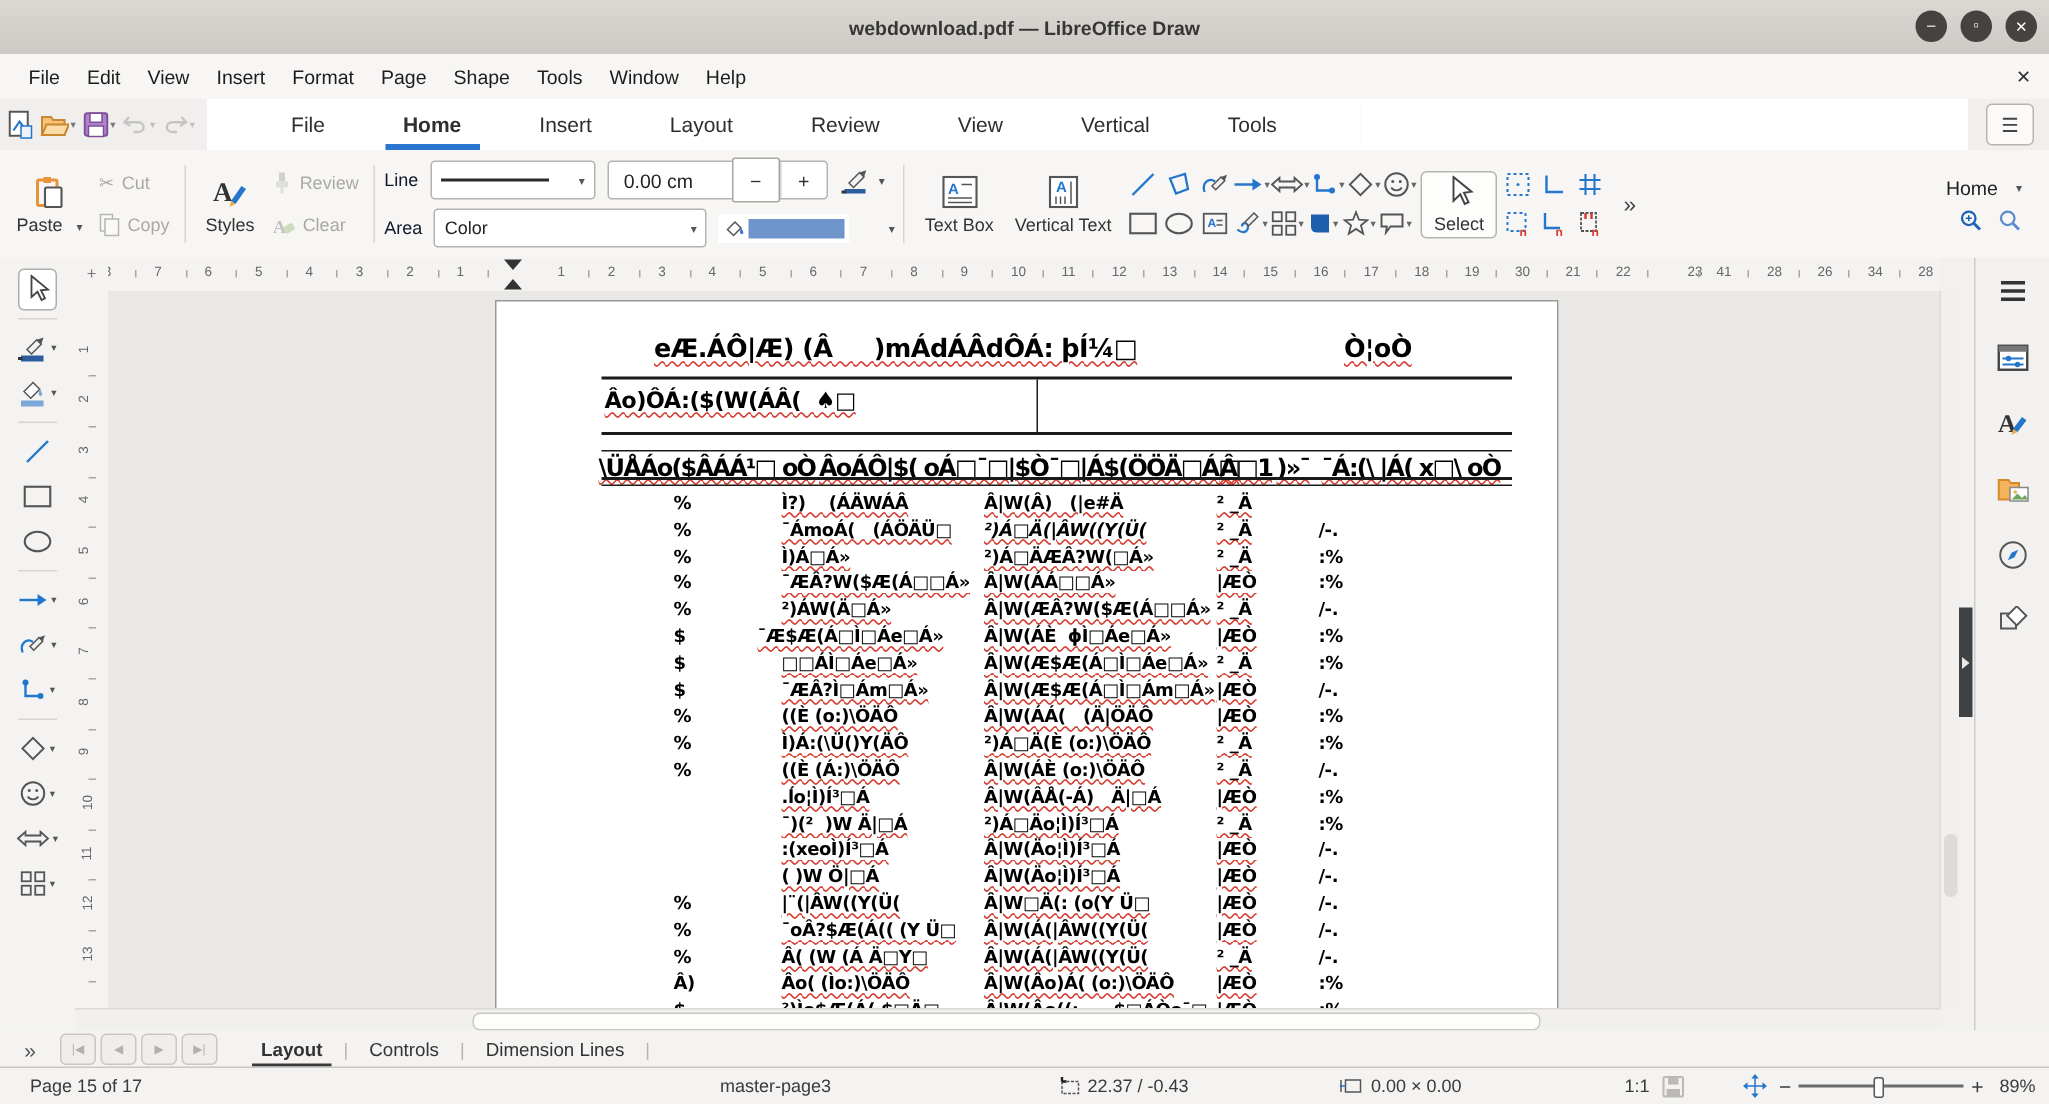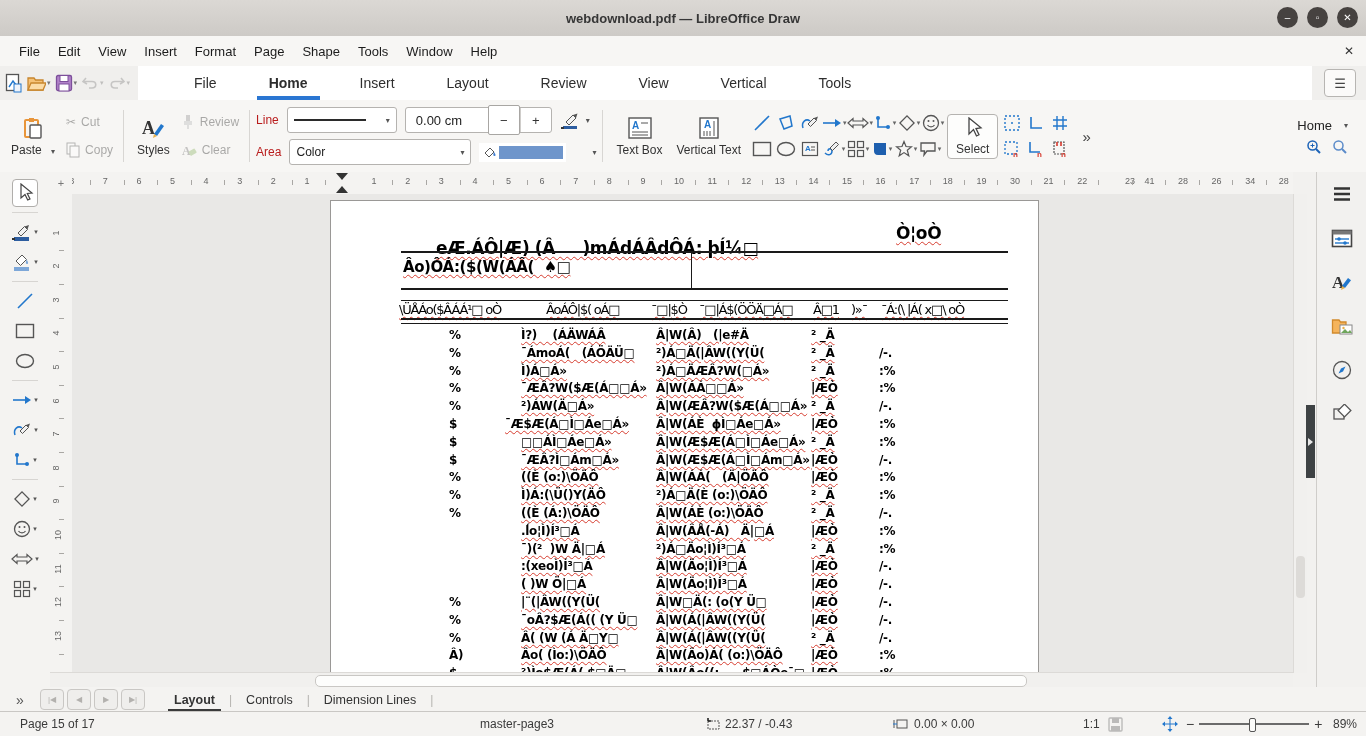--- a/index.html
+++ b/index.html
@@ -36,21 +36,21 @@
     background:#fbfaf9;display:flex;align-items:center;justify-content:center;color:#444;font-size:13px;}
   
   .toolbar{position:absolute;top:100px;left:0;right:0;height:72px;background:#f7f6f4;
     border-bottom:1px solid #d6d4d1;display:flex;align-items:center;padding:0 4px;}
   .tdiv{width:1px;height:52px;background:#d8d6d3;margin:0 6px;}
   .tbig{display:flex;flex-direction:column;align-items:center;justify-content:center;gap:3px;
     padding:2px 7px;font-size:12px;color:#333;}
   .tcol{display:flex;flex-direction:column;justify-content:center;gap:2px;}
   .tsm{display:flex;align-items:center;gap:5px;font-size:12px;color:#333;height:26px;padding:0 4px;}
   .grayed{opacity:.4;}
-  .lbl{font-size:12px;color:#b91c1c;}
+  .lbl{font-size:12px;color:#0f172a;}
   .combo{background:#fff;border:1px solid #b5b3b0;border-radius:3px;height:24px;display:flex;
     align-items:center;padding:0 6px;font-size:12px;color:#222;justify-content:space-between;}
   .chev{font-size:8px;color:#555;margin-left:6px;}
   .spin{background:#fff;border:1px solid #b5b3b0;border-radius:3px;height:24px;display:flex;align-items:center;}
   .spin .val{padding:0 10px;font-size:13px;color:#222;min-width:62px;}
   .spinbtn{width:30px;height:24px;display:flex;align-items:center;justify-content:center;
     font-size:13px;color:#333;border-left:1px solid #cfcdca;}
   .spinbtn.raised{background:#fff;border:1px solid #a8a6a3;border-radius:2px;height:28px;margin:-2px 0;}
   .cellgrid{display:flex;flex-direction:column;gap:2px;margin:0 2px;}
   .cellrow{display:flex;align-items:center;}
@@ -78,21 +78,21 @@
   .rnum{position:absolute;font-size:9px;color:#666;}
   .rtick{position:absolute;background:#a9a7a4;}
   .rcursor{position:absolute;width:0;height:0;border-left:6px solid transparent;border-right:6px solid transparent;}
   .canvas{position:absolute;left:72px;top:22px;width:1221px;bottom:14px;overflow:hidden;background:#e9e8e6;}
   .page{position:absolute;left:258px;top:6px;width:707px;height:900px;background:#fff;
     border:1px solid #9a9896;font-family:"DejaVu Sans",sans-serif;color:#000;}
   .sq{text-decoration-line:underline;text-decoration-style:wavy;text-decoration-color:#d63c2f;
       text-decoration-thickness:1px;text-underline-offset:2px;}
   .ptitle{position:absolute;font-weight:bold;font-size:17px;letter-spacing:-0.4px;white-space:pre;}
   .pline{position:absolute;background:#1a1a1a;}
-  .phead{position:absolute;font-weight:normal;font-size:13px;letter-spacing:-1.2px;white-space:pre;}
+  .phead{position:absolute;font-weight:bold;font-size:16px;letter-spacing:-1.2px;white-space:pre;}
   .trow{position:absolute;left:0;width:100%;height:18px;font-weight:bold;font-size:12px;letter-spacing:-0.3px;}
   .trow span{position:absolute;white-space:pre;}
   .hscroll{position:absolute;left:50px;bottom:0;width:1243px;height:14px;background:#f1f0ee;
     border-top:1px solid #dcdad7;}
   .hthumb{position:absolute;left:265px;top:2px;width:710px;height:10px;background:#fdfdfc;
     border:1px solid #c9c7c4;border-radius:5px;}
   .vscroll{position:absolute;left:1293px;top:22px;width:13px;bottom:14px;background:#f1f0ee;
     border-left:1px solid #dcdad7;}
   .vthumb{position:absolute;left:2px;top:362px;width:9px;height:42px;background:#dddbd8;border-radius:4px;}
   .sbhandle{position:absolute;left:1306px;top:233px;width:9px;height:73px;background:#3e4244;
@@ -731,21 +731,21 @@
       <span class="rnum" style="left: 3px; top: 369.6px; transform: rotate(-90deg);">11</span>
       <span class="rtick" style="left: 9px; top: 392.4px; width: 5px; height: 1px;"></span>
       <span class="rnum" style="left: 3px; top: 403.2px; transform: rotate(-90deg);">12</span>
       <span class="rtick" style="left: 9px; top: 426px; width: 5px; height: 1px;"></span>
       <span class="rnum" style="left: 3px; top: 436.8px; transform: rotate(-90deg);">13</span>
       <span class="rtick" style="left: 9px; top: 459.6px; width: 5px; height: 1px;"></span>
     </div>
 
   <div class="canvas">
     <div class="page">
-      <div class="ptitle sq" style="left:105px;top:37px;">eÆ.ÁÔ|Æ) (Â     )mÁdÁÂdÔÁ: þÍ¼□</div>
+      <div class="ptitle sq" style="left:105px;top:22px;">eÆ.ÁÔ|Æ) (Â     )mÁdÁÂdÔÁ: þÍ¼□</div>
       <div class="ptitle sq" style="left:565px;top:22px;">Ò¦oÒ</div>
       <div class="pline" style="left:70px;top:50px;width:607px;height:2px;"></div>
       <div class="ptitle sq" style="left:72px;top:57px;font-size:15px;">Âo)ÔÁ:($(W(ÁÂ(  ♠□</div>
       <div class="pline" style="left:360px;top:52px;width:1px;height:35px;"></div>
       <div class="pline" style="left:70px;top:87px;width:607px;height:2px;"></div>
       <div class="pline" style="left:70px;top:99px;width:607px;height:1px;"></div>
       <div id="theadrow">
           <span class="phead sq" style="left: 68px; top: 101px;">\ÜÅÁo($ÂÁÁ¹□ oÒ</span>
           <span class="phead sq" style="left: 215px; top: 101px;">ÂoÁÔ|$( oÁ□</span>
           <span class="phead sq" style="left: 320px; top: 101px;">¯□|$Ò</span>
@@ -760,21 +760,21 @@
           <div class="trow" style="top: 127px;">
             <span style="left: 118px;">%</span>
             <span class="sq" style="left: 190px;">Ì?)    (ÁÄWÁÂ</span>
             <span class="sq" style="left: 325px;">Â|W(Â)   (|e#Ä</span>
             <span class="sq" style="left: 480px;">² _Ä</span>
             <span style="left: 548px;"></span>
           </div>
           <div class="trow" style="top: 144.8px;">
             <span style="left: 118px;">%</span>
             <span class="sq" style="left: 190px;">¯ÁmoÁ(   (ÁÖÄÜ□</span>
-            <span class="sq" style="left: 325px;">²)Á□Ä(|ÂW((Y(Ü(</span>
+            <span class="sq" style="left: 325px; font-style: italic;">²)Á□Ä(|ÂW((Y(Ü(</span>
             <span class="sq" style="left: 480px;">² _Ä</span>
             <span style="left: 548px;">/-.</span>
           </div>
           <div class="trow" style="top: 162.6px;">
             <span style="left: 118px;">%</span>
             <span class="sq" style="left: 190px;">Ì)Á□Á»</span>
             <span class="sq" style="left: 325px;">²)Á□ÄÆÂ?W(□Á»</span>
             <span class="sq" style="left: 480px;">² _Ä</span>
             <span style="left: 548px;">:%</span>
           </div>

